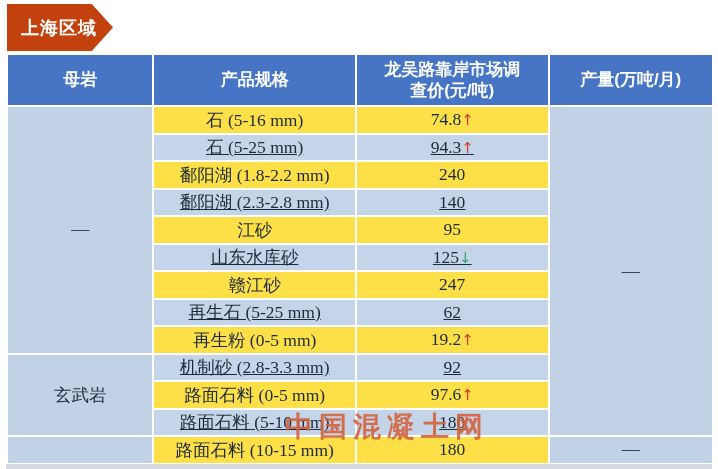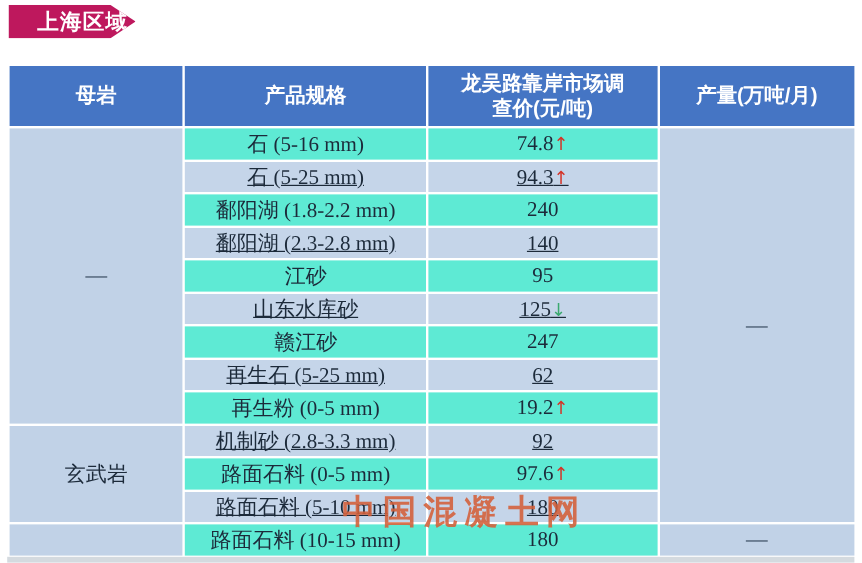--- a/index.html
+++ b/index.html
@@ -2,25 +2,25 @@
 <html><head>
 <meta charset="utf-8">
 <style>
   * { margin: 0; padding: 0; box-sizing: border-box; }
   html, body { width: 718px; height: 469px; background: #ffffff; overflow: hidden; }
   body { position: relative; font-family: "Liberation Sans", sans-serif; }
 
   
   .badge {
     position: absolute; left: 7px; top: 4px;
-    width: 106px; height: 28px;
-    background: #be185d;
+    width: 106px; height: 47px;
+    background: #c2410c;
     clip-path: polygon(0 0, 80% 0, 100% 50%, 80% 100%, 0 100%);
     display: flex; align-items: center;
-    padding-left: 24px;
+    padding-left: 14px;
   }
   .badge span {
     color: #ffffff; font-weight: bold; font-size: 18px; letter-spacing: 1px;
     font-family: "Liberation Sans", sans-serif;
   }
 
   
   table.price-table {
     position: absolute; left: 6px; top: 53px;
     width: 708px;
@@ -35,21 +35,21 @@
     line-height: 1.25;
   }
   .price-table td {
     height: 25.5px;
     text-align: center; vertical-align: middle;
     font-family: "Liberation Serif", "DejaVu Serif", serif;
     font-size: 17.5px; color: #1c2a3a;
     line-height: 1.05;
     overflow: hidden; white-space: nowrap;
   }
-  tr.r-light td.cell { background: #5eead4; }
+  tr.r-light td.cell { background: #fde047; }
   tr.r-dark  td.cell { background: #c5d5e9; text-decoration: underline; }
   td.merged  { background: #c1d2e7; }
   td.dash    { color: #2f4054; font-size: 18px; }
 
   .arrow { font-family: "DejaVu Sans", sans-serif; font-size: 15px; }
   .arrow.up   { color: #d43428; }
   .arrow.down { color: #3aa96e; }
 
   
   .watermark {

